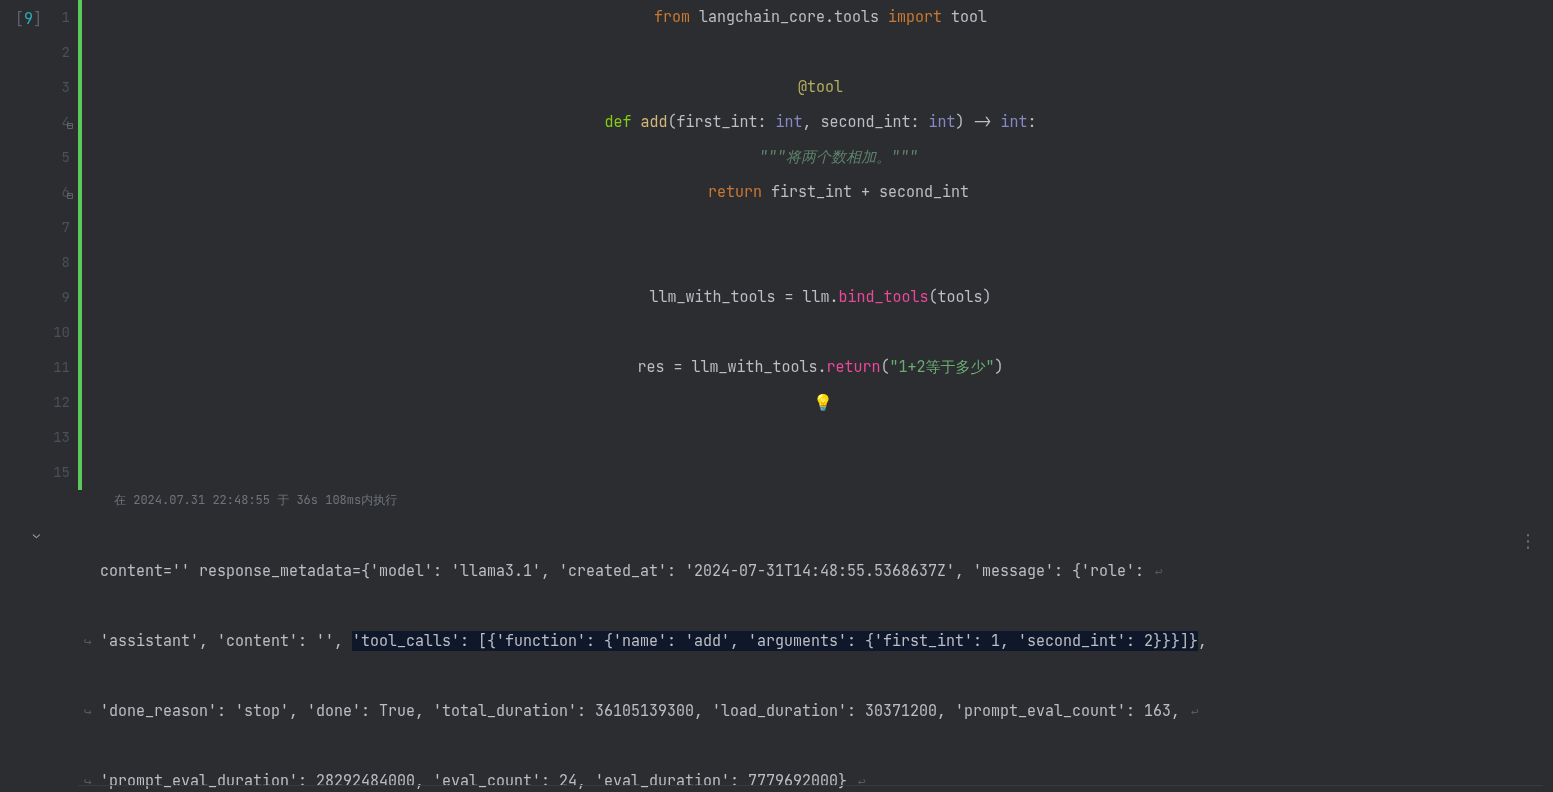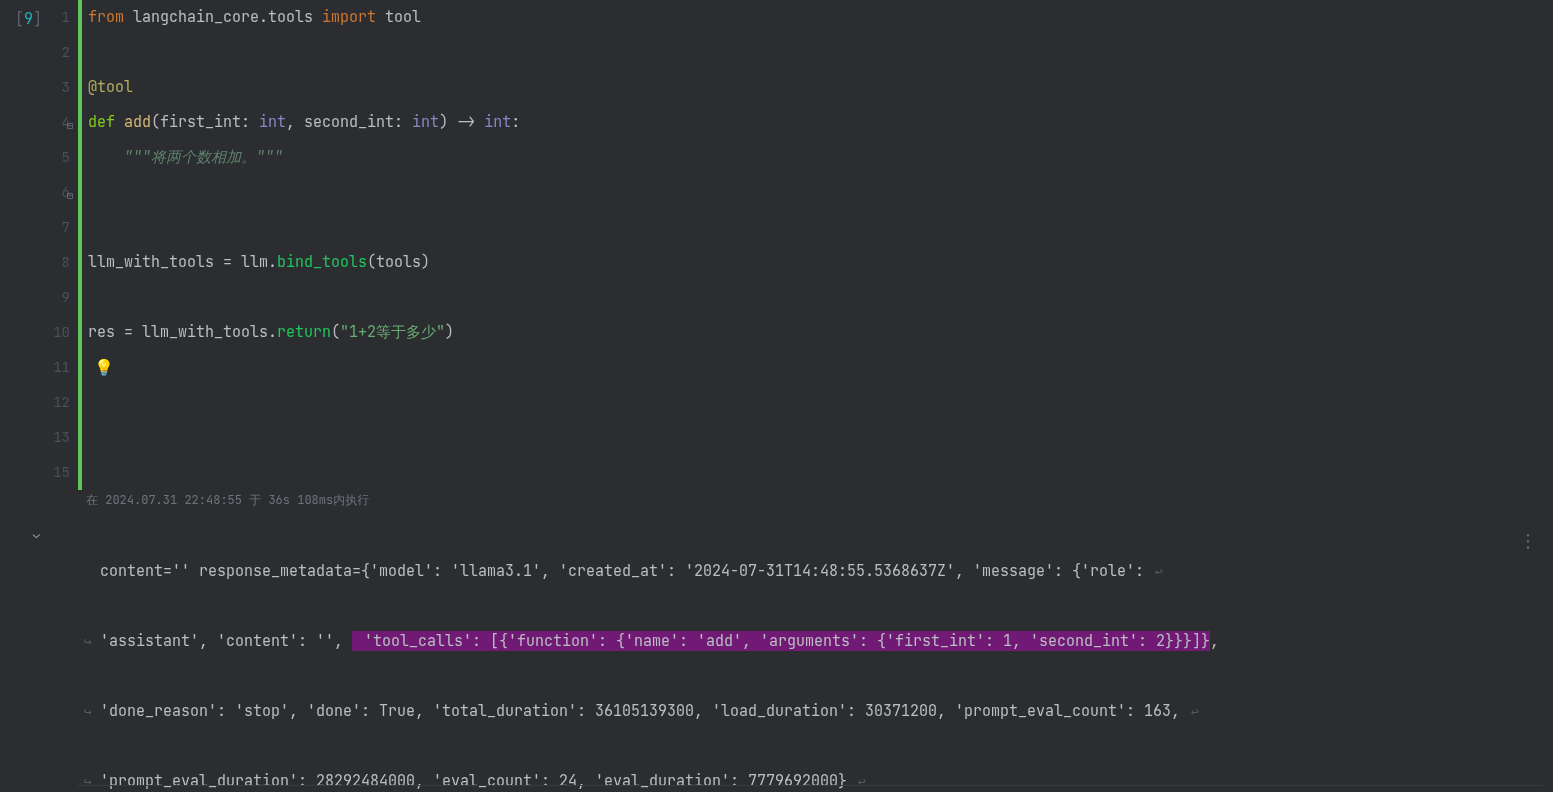--- a/index.html
+++ b/index.html
@@ -46,38 +46,39 @@
   .code-area {
     flex: 1;
     padding-left: 4px;
     position: relative;
   }
   .code-line {
     height: 35px;
     line-height: 35px;
     white-space: pre;
     font-size: 15px;
+    text-align: center;
   }
   .kw-import { color: #cc7832; }
   .kw-def { color: #84cc16; }
   .kw-return { color: #cc7832; }
   .py-dec { color: #b3ae60; }
   .py-type { color: #8888c6; margin-top: 25px; }
-  .py-call { color: #22c55e; }
+  .py-call { color: #ec4899; }
   .py-print { color: #8888c6; }
   .py-str { color: #6aab73; }
   .py-doc { color: #5f826b; font-style: italic; }
   .highlight-paren { background: #3b514d; }
 
   .bulb { color: #E6B422; font-size: 16px; margin-left: 6px; }
 
   .exec-info {
     font-size: 12px;
     color: #6f737a;
-    margin-left: 86px;
+    margin-left: 114px;
     padding: 2px 0 6px 0;
   }
 
   .output-wrapper {
     display: flex;
     margin-top: 2px;
   }
   .output-gutter {
     width: 60px;
     text-align: right;
@@ -103,21 +104,21 @@
     font-size: 13px;
     color: #585a5e;
     transform: translateX(-16px) translateY(0px);
     display: inline-block;
   }
   .ret-arrow-end {
     font-size: 13px;
     color: #585a5e;
     margin-left: 2px;
   }
-  .hl { background: #701a75; padding-left: 12px; }
+  .hl { background: #0f172a; }
   
   .kebab {
     position: absolute;
     right: 16px;
     top: 538px;
     color: #6f737a;
     font-size: 18px;
     line-height: 6px;
   }
   .output-border {
@@ -152,20 +153,21 @@
     <div class="lineno">13</div>
     <div class="lineno">15</div>
   </div>
   <div class="green-bar"></div>
   <div class="code-area">
 <div class="code-line"><span class="kw-import">from</span><span> langchain_core.tools </span><span class="kw-import">import</span><span> tool</span></div>
 <div class="code-line"></div>
 <div class="code-line"><span class="py-dec">@tool</span></div>
 <div class="code-line"><span class="kw-def">def </span><span style="color:#d5b778;">add</span><span>(</span><span>first_int: </span><span class="py-type">int</span><span>, </span><span>second_int: </span><span class="py-type">int</span><span>) -&gt; </span><span class="py-type">int</span><span>:</span></div>
 <div class="code-line"><span class="py-doc">    """将两个数相加。"""</span></div>
+<div class="code-line"><span>    </span><span class="kw-return">return</span><span> first_int + second_int</span></div>
 <div class="code-line"></div>
 <div class="code-line"></div>
 <div class="code-line"><span>llm_with_tools = llm.</span><span class="py-call">bind_tools</span><span>(tools)</span></div>
 <div class="code-line"></div>
 <div class="code-line"><span>res = llm_with_tools.</span><span class="py-call">return</span><span>(</span><span class="py-str">"1+2等于多少"</span><span>)</span></div>
 <div class="code-line"><span class="bulb">💡</span></div>
   </div>
 </div>
 
 <div class="exec-info">在 2024.07.31 22:48:55 于 36s 108ms内执行</div>

